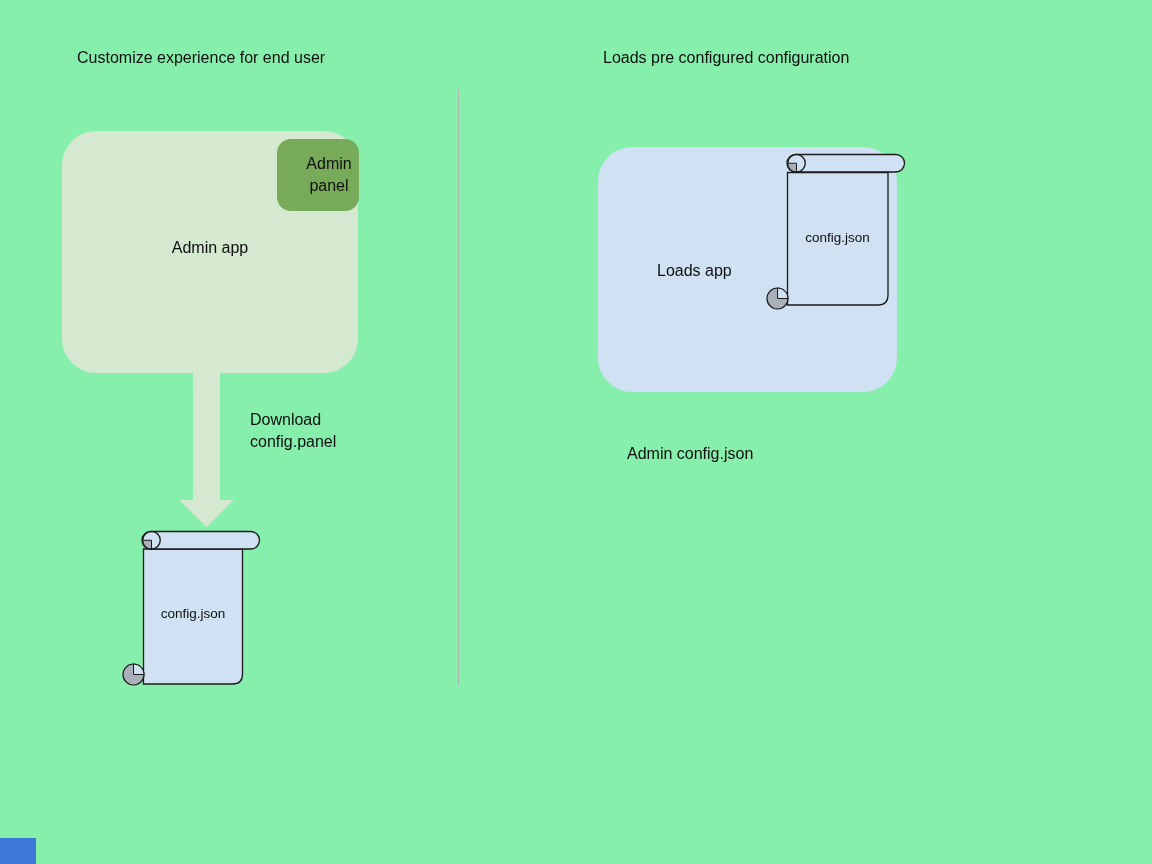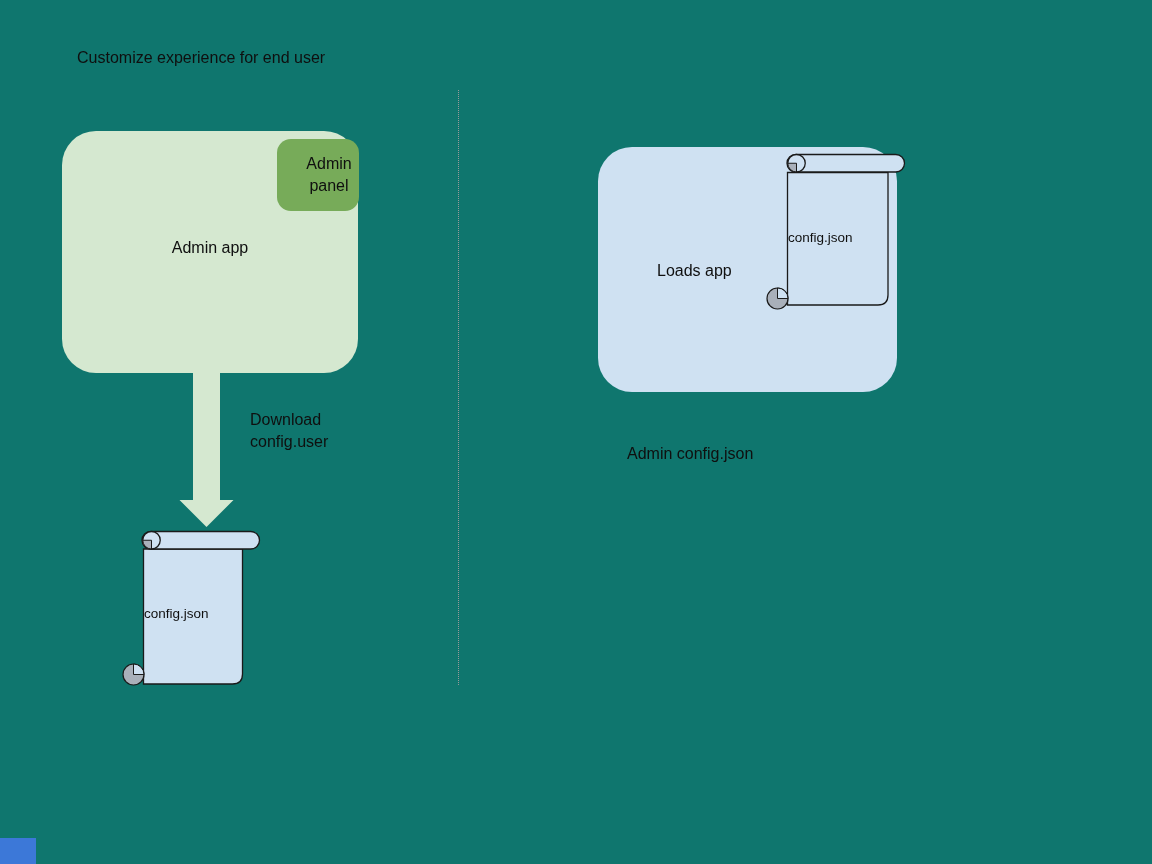--- a/index.html
+++ b/index.html
@@ -1,20 +1,20 @@
 <!DOCTYPE html>
 <html style="--app-green: #d5e8d0; --panel-green: #77ab59; --light-blue: #cfe1f2; --curl-gray: #a9b0ba; --outline: #1a1a1a; --divider-gray: #999999; --text: #0f0f0f; --corner-blue: #3c78d8;"><head>
 <meta charset="utf-8">
 <style>
   html, body { margin: 0; padding: 0; background: #fff; }
   .canvas {
     position: relative;
     width: 1152px;
     height: 864px;
-    background: #0f766e;
+    background: #86efac;
     overflow: hidden;
     font-family: "Liberation Sans", sans-serif;
     color: var(--text, #0f0f0f);
   }
   .abs { position: absolute; }
   .title {
     font-size: 16px;
     line-height: 20px;
     white-space: nowrap;
     z-index: 3;
@@ -42,21 +42,21 @@
   .demo-label  { left: 657px; top: 261px; }
   .arrow-label {
     left: 250px; top: 409px; width: 98px;
     font-size: 16px; line-height: 22px; z-index: 3;
   }
   .caption {
     left: 627px; top: 444px;
     font-size: 16px; line-height: 20px; white-space: nowrap; z-index: 3;
   }
   .file-label {
-    font-size: 13.5px; line-height: 16px; text-align: left; z-index: 3;
+    font-size: 13.5px; line-height: 16px; text-align: center; z-index: 3;
   }
   .file-label.left-scroll-label  { left: 144px; top: 606px; width: 98px; }
   .file-label.right-scroll-label { left: 788px; top: 230px; width: 99px; }
   .divider {
     left: 458px; top: 90px; height: 595px; width: 0;
     border-left: 1px dotted var(--divider-gray, #999);
     z-index: 0;
   }
   .overlay-svg { left: 0; top: 0; z-index: 2; pointer-events: none; }
   .corner-square {
@@ -71,20 +71,21 @@
   .wedge-gray   { fill: var(--curl-gray, #a9b0ba); stroke: var(--outline, #1a1a1a); stroke-width: 1; }
   .wedge-blue   { fill: var(--light-blue, #cfe1f2); stroke: var(--outline, #1a1a1a); stroke-width: 1; }
 </style>
 </head>
 <body>
 
 <div class="canvas">
 
   <div class="abs title" style="left:77px; top:48px;">Customize experience for end user</div>
 
+  <div class="abs title" style="left:603px; top:48px;">Loads pre configured configuration</div>
 
   <div class="abs divider"></div>
 
   <div class="abs app-box admin-box"></div>
   <div class="abs app-label admin-label">Admin app</div>
 
   <div class="abs panel">
     <div class="panel-text">Admin panel</div>
   </div>
 
@@ -109,21 +110,21 @@
     <g>
       <path class="shape-blue" d="M787.5 172.5 H888 V295 Q888 305 878 305 H787.5 Z"></path>
       <rect class="shape-blue" x="787" y="154.5" width="117.5" height="17.5" rx="8.75" ry="8.75"></rect>
       <circle class="shape-blue" cx="796.5" cy="163.25" r="8.75"></circle>
       <path class="wedge-gray" d="M796.5 163.25 L796.5 172 A8.75 8.75 0 0 1 787.75 163.25 Z"></path>
       <circle class="shape-gray" cx="777.5" cy="298.5" r="10.5"></circle>
       <path class="wedge-blue" d="M777.5 298.5 L777.5 288 A10.5 10.5 0 0 1 788 298.5 Z"></path>
     </g>
   </svg>
 
-  <div class="abs arrow-label">Download config.user</div>
+  <div class="abs arrow-label">Download config.panel</div>
 
   <div class="abs file-label left-scroll-label">config.json</div>
 
   <div class="abs file-label right-scroll-label">config.json</div>
 
   <div class="abs caption">Admin config.json</div>
 
   <div class="abs corner-square"></div>
 
 </div>

